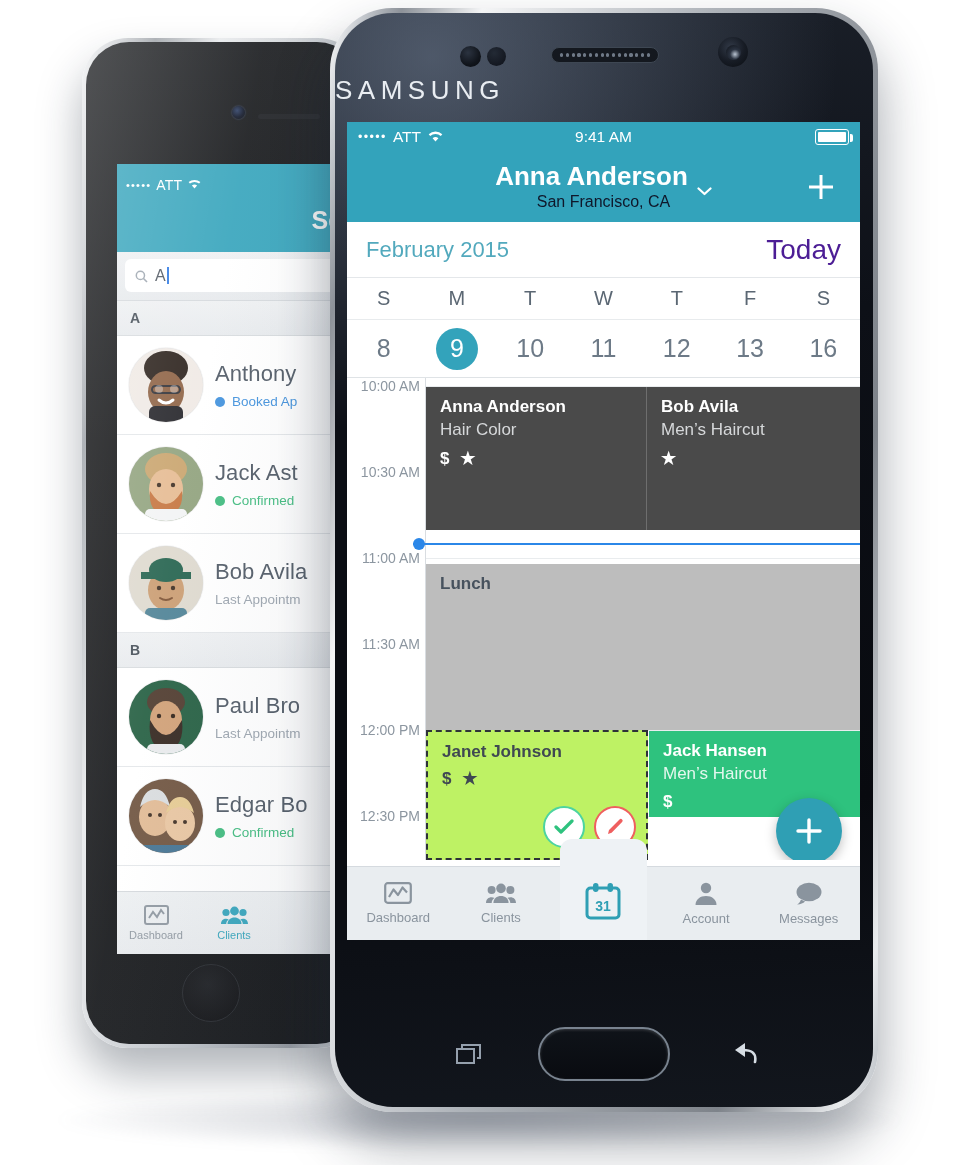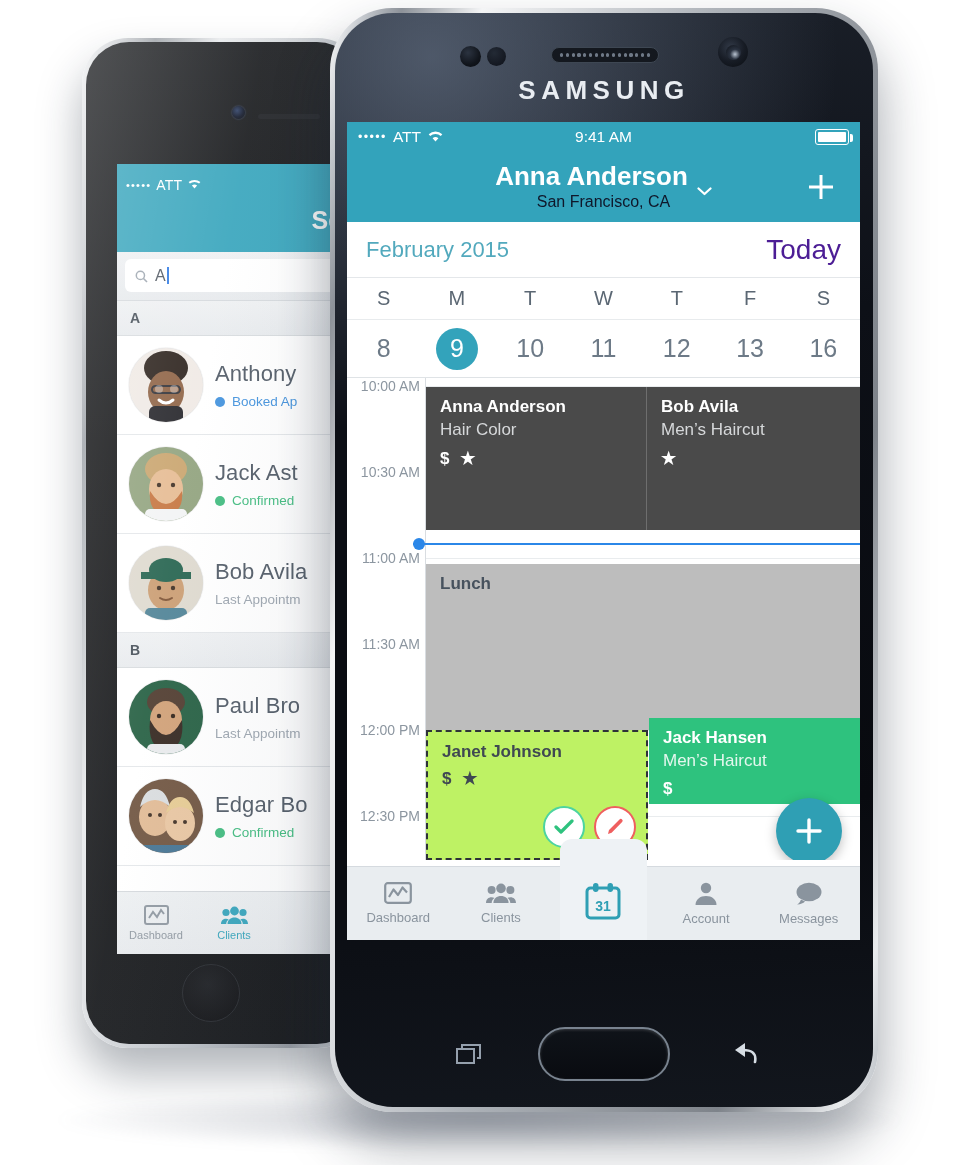--- a/index.html
+++ b/index.html
@@ -160,22 +160,22 @@
   .sam-cam{
     position:absolute; left:383px; top:24px; width:30px; height:30px; border-radius:50%;
     background:radial-gradient(circle at 42% 36%,#323a48 0%,#171c25 52%,#0a0d12 100%);
     display:flex;align-items:center;justify-content:center;
   }
   .sam-cam b{
     width:15px;height:15px;border-radius:50%; display:block;
     background:radial-gradient(circle at 60% 62%,#b9c4d2 0%,#2b3341 38%,#0c0f15 100%);
   }
   .sam-logo{
-    position:absolute; left:0; top:62px; width:100%; text-align:center;
-    color:#e9edf2; font-size:26px; font-weight:700; letter-spacing:5.5px;
+    position:absolute; left:0; top:62px; width:100%; 
+    color:#e9edf2; font-size:26px; font-weight:400; letter-spacing:5.5px;
   }
   .sam-screen{
     position:absolute; left:12px; top:109px; width:513px; height:818px;
     background:#fff; overflow:hidden;
   }
   .sam-navbar{
     position:absolute; left:0; bottom:12px; width:100%; height:90px;
   }
   .sam-home{
     position:absolute; left:50%; top:22px; transform:translateX(-50%);
@@ -645,21 +645,21 @@
                       <polyline points="2,8 7,13 18,2" fill="none" stroke="#2ec27e" stroke-width="3.2" stroke-linecap="round" stroke-linejoin="round"></polyline>
                     </svg>
                 </div>
                 <div class="act ed">
                   <svg width="20" height="20" viewBox="0 0 20 20">
                       <path d="M3 17l1-4L14.5 2.5a1.8 1.8 0 0 1 2.6 2.6L6.6 15.8z" fill="#ef5f5f"></path>
                     </svg>
                 </div>
               </div>
             </div>
-            <div class="ev green" style="left:223px; top:340px; width:211px; height:86px;">
+            <div class="ev green" style="left:223px; top:353px; width:211px; height:86px;">
               <div class="nm">Jack Hansen</div>
               <div class="sv">Men’s Haircut</div>
               <div class="mt">$</div>
             </div>
 
           </div>
 
           <div class="nowline" style="top:165px">
               <b></b>
             </div>

